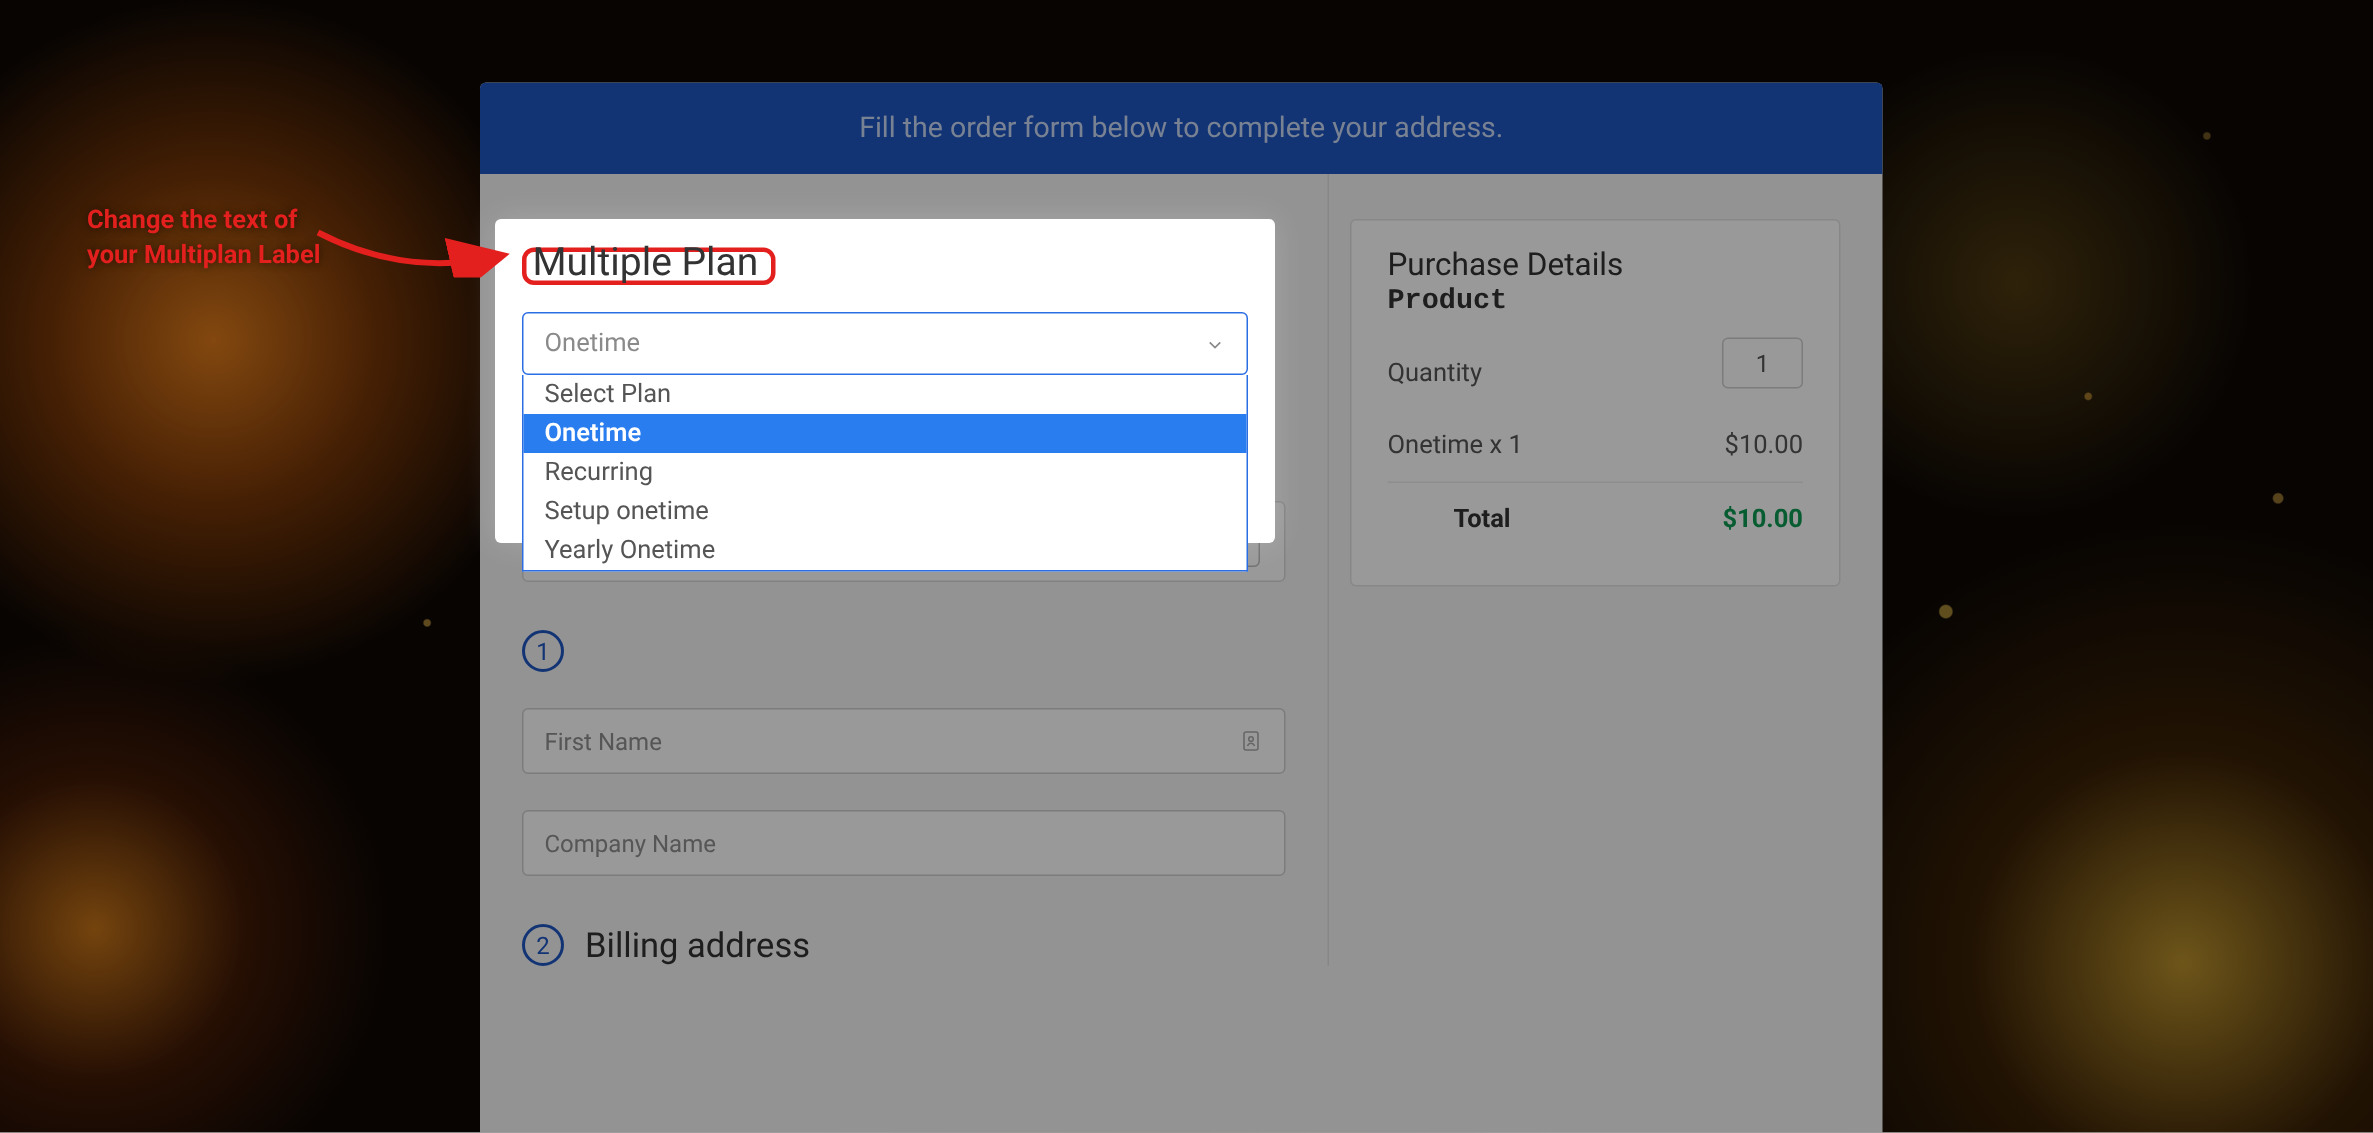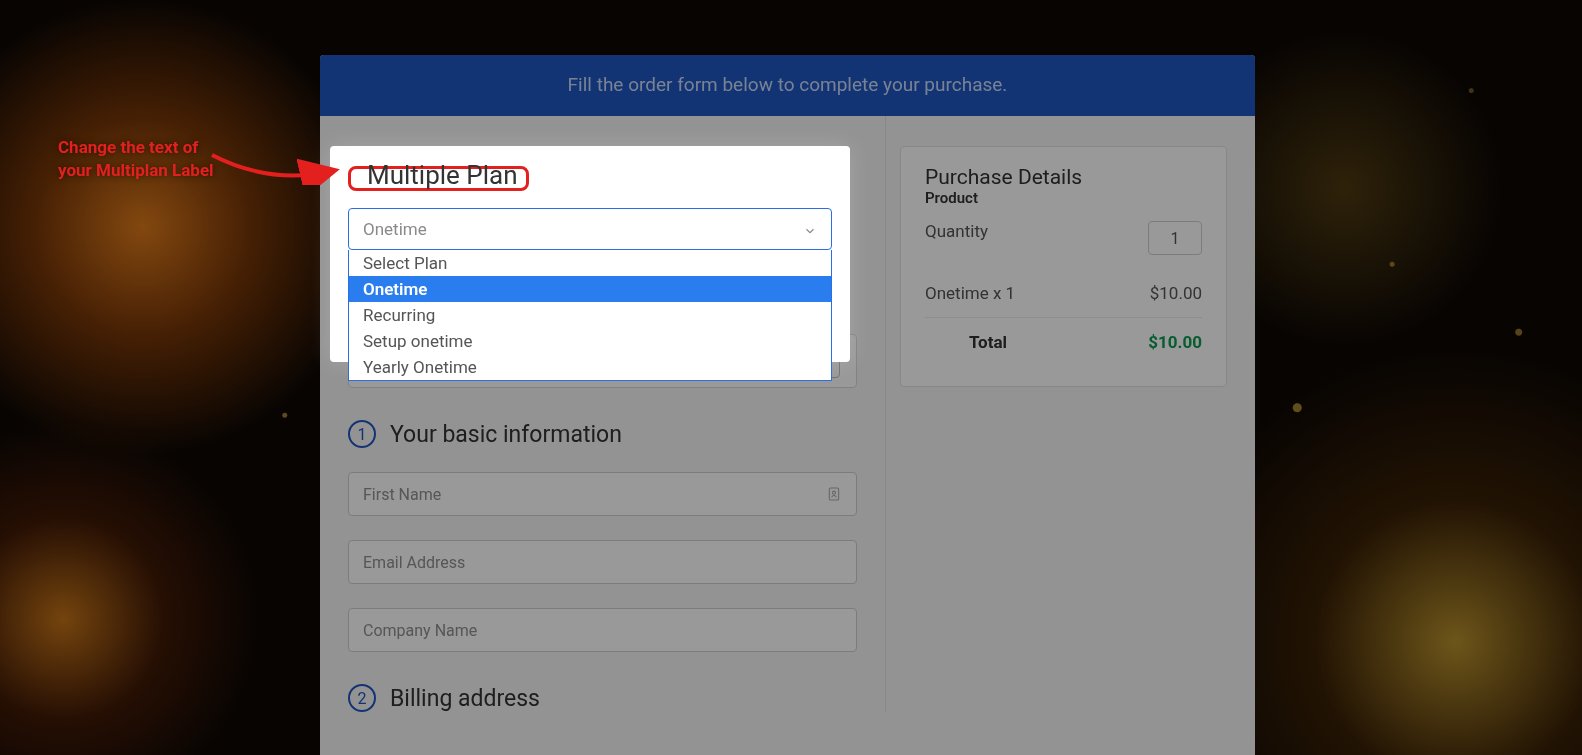--- a/index.html
+++ b/index.html
@@ -49,21 +49,21 @@
   font-size: 19px;
   padding: 18px 10px 20px;
 }
 
 .columns { display:flex; }
 .left-col { flex: 1; padding: 30px 28px 0 28px; }
 .right-col { width: 370px; border-left: 1px solid #e2e2e2; padding: 30px 28px 0 14px; }
 
 .multiplan-label {
   font-size: 26px; color:#333; font-weight:400;
-  display:inline-block; padding: 2px 8px 4px 16px;
+  display:inline-block; padding: 2px 8px 4px 4px;
 }
 .highlight-box { border: 3px solid #e3201e; border-radius: 8px; position:relative; }
 
 .select-wrap { margin-top: 14px; position:relative; }
 .select-box {
   width: 100%; height: 42px; border: 1px solid #2b6ee3; border-radius: 4px;
   background:#fff; display:flex; align-items:center; padding: 0 14px;
   color:#8a8a8a; font-size:17px; justify-content:space-between;
 }
 .chevron { width:14px; height:14px; }
@@ -106,24 +106,24 @@
 .field input { border:none; outline:none; flex:1; font-size:16px; background:transparent; }
 .field input::placeholder { color:#8f8f8f; }
 .autofill-icon { width:16px; height:16px; opacity:.55; }
 
 
 .card {
   border:1px solid #e2e2e2; background:#fff; border-radius:4px;
   padding: 18px 24px 20px;
 }
 .card h3 { font-size:21px; font-weight:400; color:#333; }
-.card-row { display:flex; justify-content:space-between; align-items:flex-start; font-size:17px; color:#555; padding: 14px 0; }
+.card-row { display:flex; justify-content:space-between; align-items:flex-end; font-size:17px; color:#555; padding: 14px 0; }
 .card-row.qty { border:none; }
 .qty-box { width:54px; height:34px; border:1px solid #cfcfcf; border-radius:4px; display:flex; align-items:center; justify-content:center; font-size:16px; color:#555; }
-.product-label { font-weight:600; font-size:15px; color:#333; }
+.product-label { font-weight:600; font-size:19px; color:#333;font-family:Liberation Mono, monospace; }
 .divider { border-top:1px solid #ececec; }
 .total-label { font-weight:700; color:#333;margin-left:44px; }
 .total-amount { font-weight:700; color:#0d9b52; }
 
 
 .popup-zone {
   position:absolute;
   left: 330px; top: 146px;
   width: 520px; height: 216px;
   background:#fff;
@@ -142,58 +142,52 @@
   position:absolute; left:210px; top:145px; width:130px; height:40px;
 }
 </style>
 </head>
 <body>
 
 <div class="bg"></div>
 
 <div class="panel">
   <div class="banner">
-    <span>Fill the order form below to complete your purchase.</span>
+    <span>Fill the order form below to complete your address.</span>
   </div>
 
   <div class="columns">
     <div class="left-col">
 
       <div style="height:60px"></div>
 
       <div class="addon-row">
         <span class="chk"></span>
         <span class="addon-name">Onetime</span>
         <span class="addon-price">$2</span>
         <input class="qty-input" value="1" style="">
       </div>
 
       <div class="step">
         <span class="step-num">1</span>
-        <span class="step-title">Your basic information</span>
       </div>
 
       <div class="field-row">
         <div class="field">
           <input placeholder="First Name" style="">
           <span class="autofill-icon">
             <svg viewBox="0 0 24 24" fill="none" stroke="#666" stroke-width="1.6">
                 <rect x="5" y="3" width="14" height="18" rx="2"></rect>
                 <circle cx="12" cy="10" r="2.3"></circle>
                 <path d="M8.5 17c.8-1.8 2-2.7 3.5-2.7s2.7.9 3.5 2.7"></path>
               </svg>
           </span>
         </div>
       </div>
 
-      <div class="field-row">
-        <div class="field">
-          <input placeholder="Email Address" style="">
-        </div>
-      </div>
 
       <div class="field-row">
         <div class="field">
           <input placeholder="Company Name" style="">
         </div>
       </div>
 
       <div class="step">
         <span class="step-num">2</span>
         <span class="step-title">Billing address</span>

